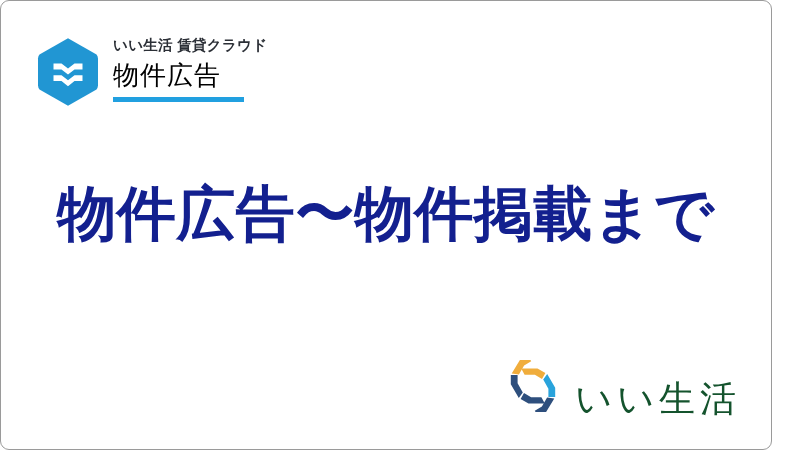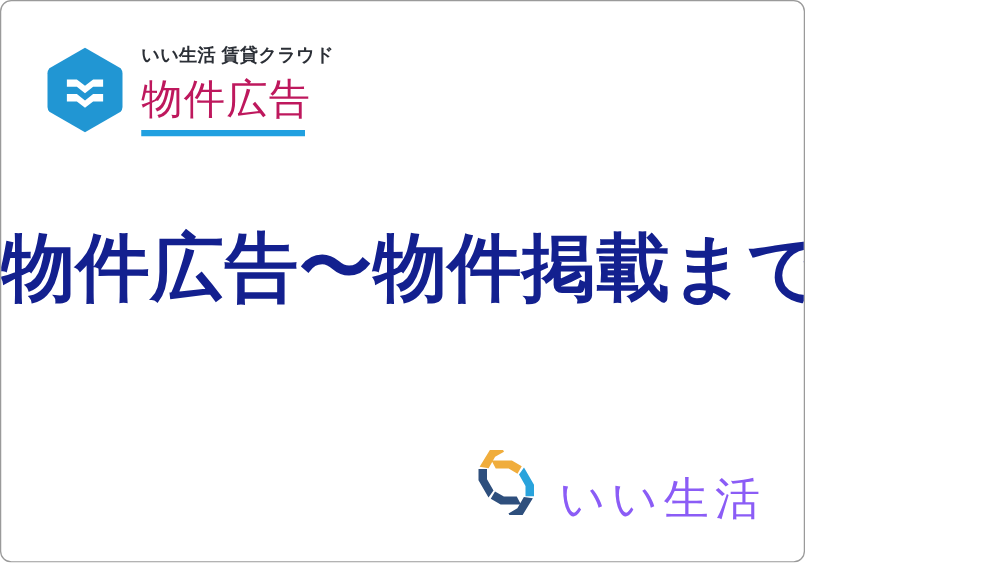--- a/index.html
+++ b/index.html
@@ -6,21 +6,21 @@
     margin: 0;
     padding: 0;
     background: #ffffff;
   }
   body {
     font-family: "Liberation Sans", sans-serif;
   }
 
   .slide {
     position: relative;
-    width: 644px;
+    width: 772px;
     height: 450px;
     box-sizing: border-box;
     background: #ffffff;
     border: 1px solid #9a9a9a;
     border-radius: 9px;
     overflow: hidden;
   }
 
   
   .product-lockup {
@@ -49,23 +49,23 @@
     font-size: 14.5px;
     line-height: 1;
     color: #2b2f36;
     font-weight: 700;
     letter-spacing: 0.3px;
     white-space: nowrap;
     margin-top: 4px;
   }
 
   .product-name {
-    font-size: 33px;
+    font-size: 26px;
     line-height: 1;
-    color: #be185d;
+    color: #000000;
     font-weight: 500;
     letter-spacing: 1px;
     white-space: nowrap;
     margin-top: 9px;
   }
 
   .product-rule {
     margin-top: 9px;
     width: 131px;
     height: 5px;
@@ -100,21 +100,21 @@
   .corp-mark {
     width: 52px;
     height: 52px;
     flex: 0 0 auto;
   }
 
   .corp-name {
     margin-left: 16px;
     font-size: 36px;
     line-height: 1;
-    color: #8b5cf6;
+    color: #14532d;
     font-weight: 500;
     letter-spacing: 5px;
     white-space: nowrap;
     padding-right: 2px;
     margin-top: 26px;
   }
 </style>
 </head>
 <body>
 

